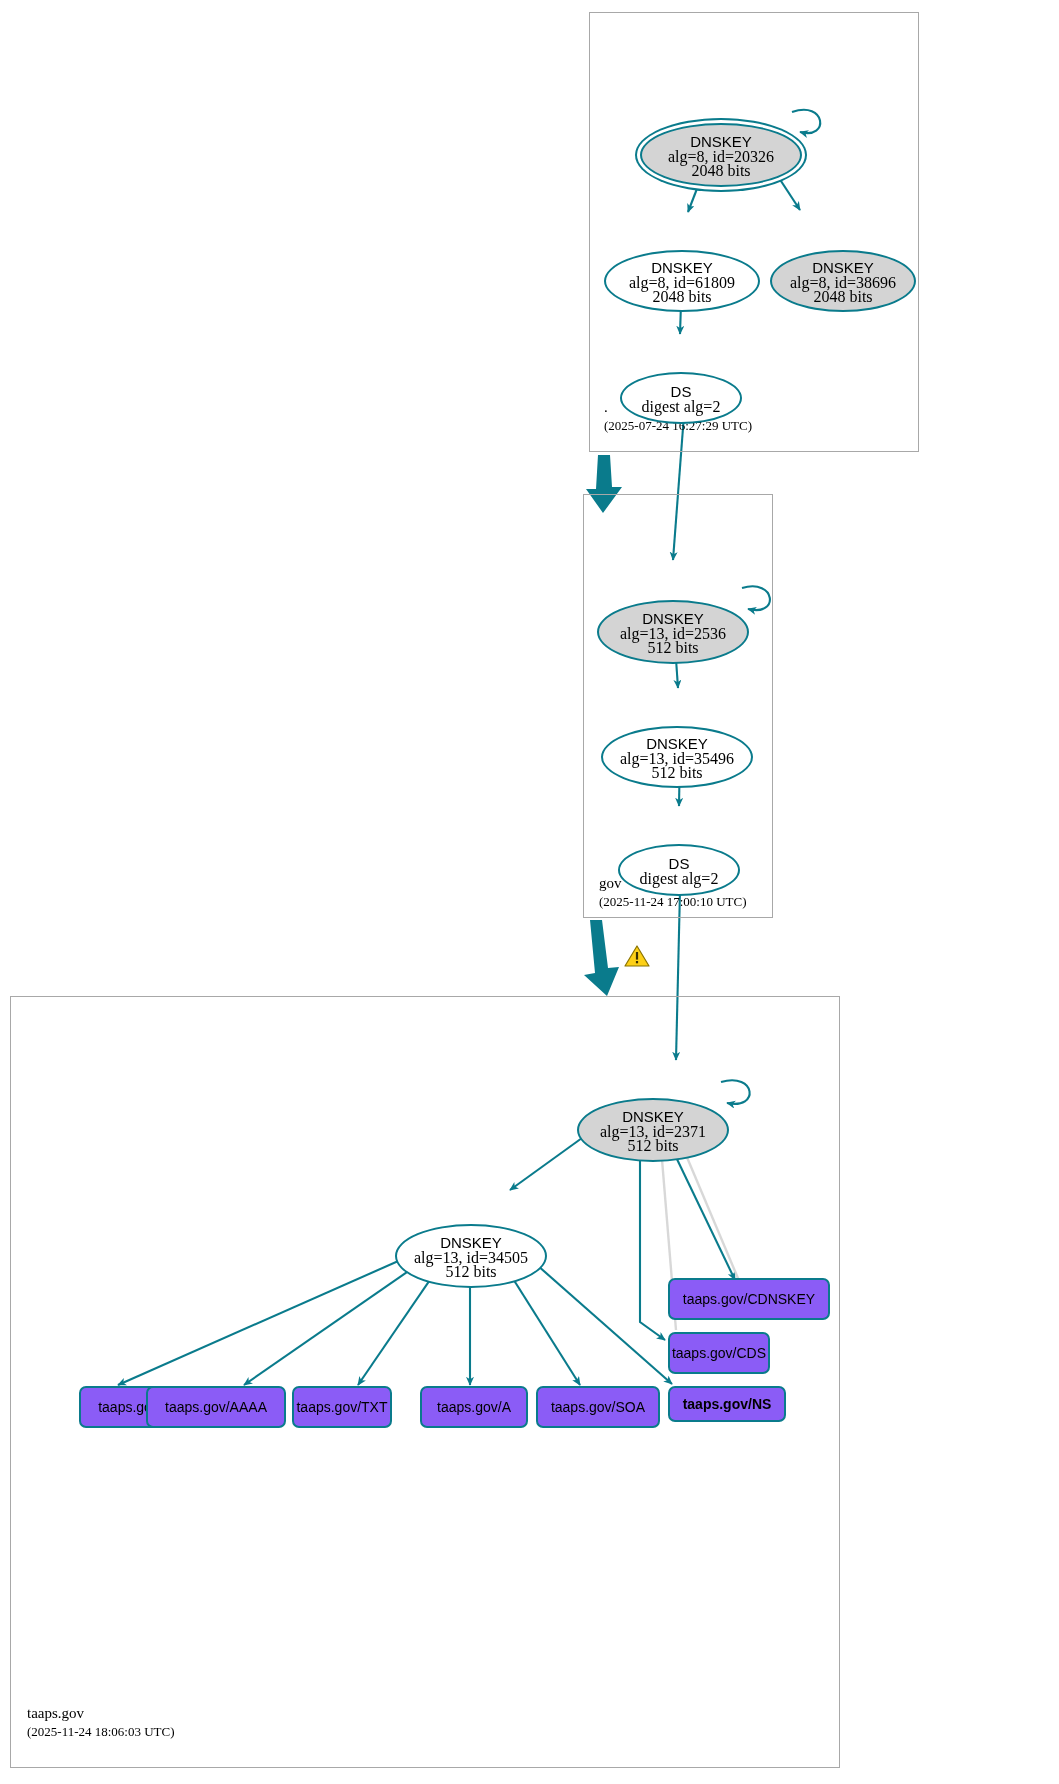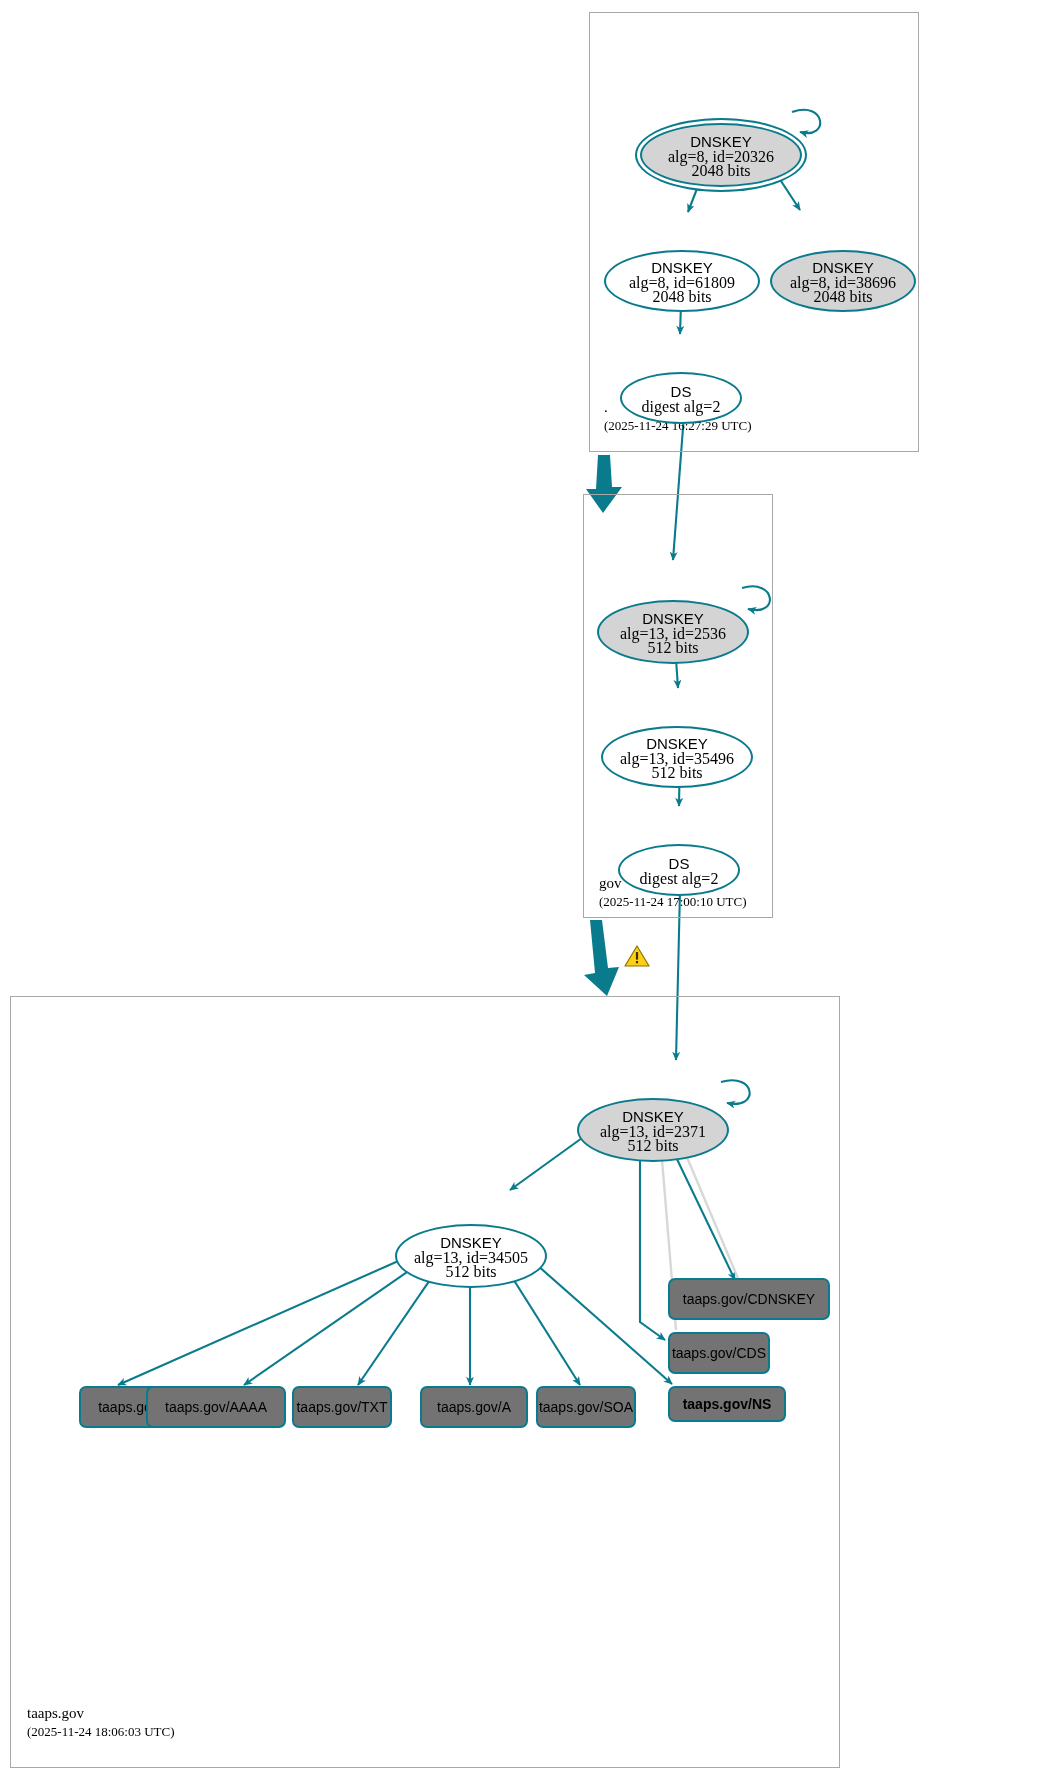--- a/index.html
+++ b/index.html
@@ -10,21 +10,21 @@
   .zonebox{position:absolute;border:1px solid #a8a8a8;background:transparent;box-sizing:border-box;}
   .zonelabel{position:absolute;font-family:"Liberation Serif", serif;color:#000;white-space:nowrap;}
   .zonelabel .zname{font-size:15px;line-height:19px;}
   .zonelabel .ztime{font-size:13px;line-height:18px;}
 
   .node{position:absolute;box-sizing:border-box;display:flex;flex-direction:column;
         align-items:center;justify-content:center;text-align:center;color:#000;}
   .ellipse{border:2px solid #0a7b8c;border-radius:50%;background:#ffffff;margin-top:38px;}
   .ellipse.secure{background:#d4d4d4;}
   .ellipse.ksk{box-shadow:0 0 0 3px #ffffff, 0 0 0 5px #0a7b8c;}
-  .rect{border:2px solid #0a7b8c;border-radius:7px;background:#737373;}
+  .rect{border:2px solid #0a7b8c;border-radius:7px;background:#8b5cf6;}
 
   .t1{font-family:"Liberation Sans", sans-serif;font-size:15px;line-height:17px;}
   .t2{font-family:"Liberation Serif", serif;font-size:16px;line-height:14px;}
   .rlabel{font-family:"Liberation Sans", sans-serif;font-size:14px;line-height:16px;}
 
   .warn{position:absolute;width:26px;height:24px;}
 </style>
 </head>
 <body>
 
@@ -82,21 +82,21 @@
 
     <g fill="#0a7b8c">
       <path d="M598,455 L610,455 L612,487 L622,487 L603,513 L586,489 L596,489 Z"></path>
       <path d="M590,920 L602,920 L608,968 L619,967 L607,996 L584,975 L595,973 Z"></path>
     </g>
   </svg>
 
   <div class="zonebox" style="left:589px;top:12px;width:330px;height:440px;"></div>
   <div class="zonelabel" style="left:604px;top:398px;">
     <div class="zname">.</div>
-    <div class="ztime">(2025-11-24 16:27:29 UTC)</div>
+    <div class="ztime">(2025-07-24 16:27:29 UTC)</div>
   </div>
 
   <div class="zonebox" style="left:583px;top:494px;width:190px;height:424px;"></div>
   <div class="zonelabel" style="left:599px;top:874px;">
     <div class="zname">gov</div>
     <div class="ztime">(2025-11-24 17:00:10 UTC)</div>
   </div>
 
   <div class="zonebox" style="left:10px;top:996px;width:830px;height:772px;"></div>
   <div class="zonelabel" style="left:27px;top:1704px;">
@@ -167,21 +167,21 @@
   </div>
   <div class="node rect" style="left:146px;top:1386px;width:140px;height:42px;">
     <div class="rlabel">taaps.gov/AAAA</div>
   </div>
   <div class="node rect" style="left:292px;top:1386px;width:100px;height:42px;">
     <div class="rlabel">taaps.gov/TXT</div>
   </div>
   <div class="node rect" style="left:420px;top:1386px;width:108px;height:42px;">
     <div class="rlabel">taaps.gov/A</div>
   </div>
-  <div class="node rect" style="left:536px;top:1386px;width:100px;height:42px;">
+  <div class="node rect" style="left:536px;top:1386px;width:124px;height:42px;">
     <div class="rlabel">taaps.gov/SOA</div>
   </div>
   <div class="node rect" style="left:668px;top:1386px;width:118px;height:36px;font-weight:bold;">
     <div class="rlabel">taaps.gov/NS</div>
   </div>
   <div class="node rect" style="left:668px;top:1332px;width:102px;height:42px;">
     <div class="rlabel">taaps.gov/CDS</div>
   </div>
   <div class="node rect" style="left:668px;top:1278px;width:162px;height:42px;">
     <div class="rlabel">taaps.gov/CDNSKEY</div>

